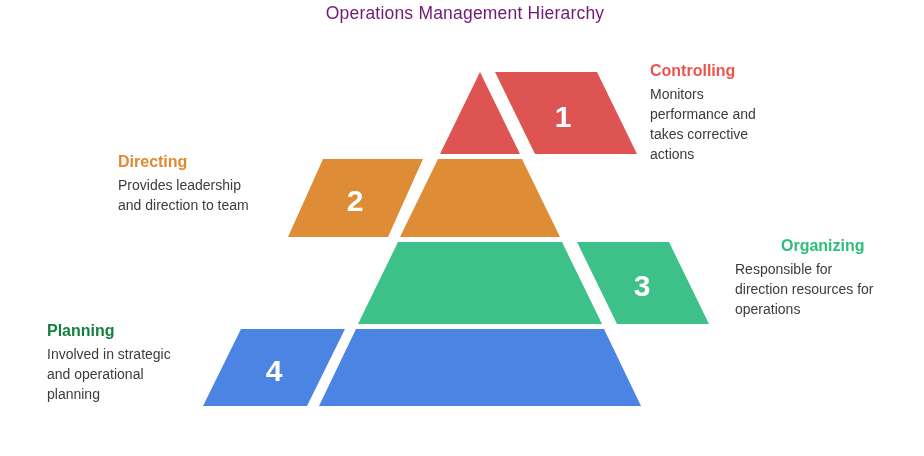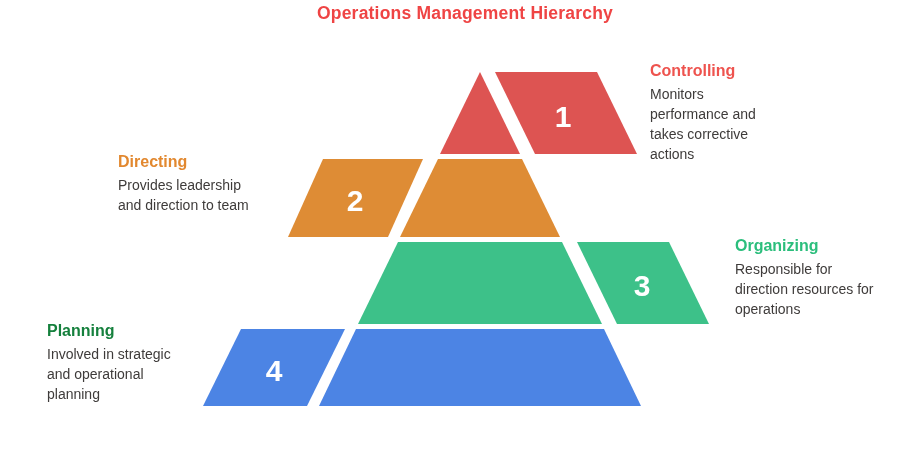--- a/index.html
+++ b/index.html
@@ -6,22 +6,22 @@
     margin: 0; padding: 0;
     width: 924px; height: 456px;
     background: #ffffff;
     overflow: hidden;
     font-family: "Liberation Sans", "DejaVu Sans", sans-serif;
   }
   .stage { position: relative; width: 924px; height: 456px; background:#ffffff; }
   .title {
     position: absolute; left: 6px; right: 0; top: 3px;
     text-align: center;
-    font-size: 17.5px; font-weight: 700; letter-spacing: 0.2px;
-    color: #ef4444;
+    font-size: 17.5px; font-weight: 400; letter-spacing: 0.2px;
+    color: #701a75;
   }
   svg.pyramid { position: absolute; left: 0; top: 0; width: 924px; height: 456px; }
   .tab-num {
     font-family: "Liberation Sans", "DejaVu Sans", sans-serif;
     font-size: 30px; font-weight: bold; fill: #ffffff;
   }
   .tblock { position: absolute; }
   .tblock h3 {
     margin: 0; font-size: 16px; font-weight: bold; line-height: 22px;
   }
@@ -65,21 +65,21 @@
     <h3 style="color: rgb(238, 83, 78);">Controlling</h3>
     <p>Monitors performance and takes corrective actions</p>
   </div>
 
   <div class="tblock tb-directing align-right">
     <h3 style="color: rgb(226, 136, 47);">Directing</h3>
     <p>Provides leadership and direction to team</p>
   </div>
 
   <div class="tblock tb-organizing align-left">
-    <h3 style="color: rgb(43, 190, 124);">Organizing</h3>
+    <h3 style="color: rgb(43, 190, 124); margin-left: 46px;">Organizing</h3>
     <p>Responsible for direction resources for operations</p>
   </div>
 
   <div class="tblock tb-planning align-right">
     <h3 style="color: #15803d;">Planning</h3>
     <p>Involved in strategic and operational planning</p>
   </div>
 
 </div>
 

